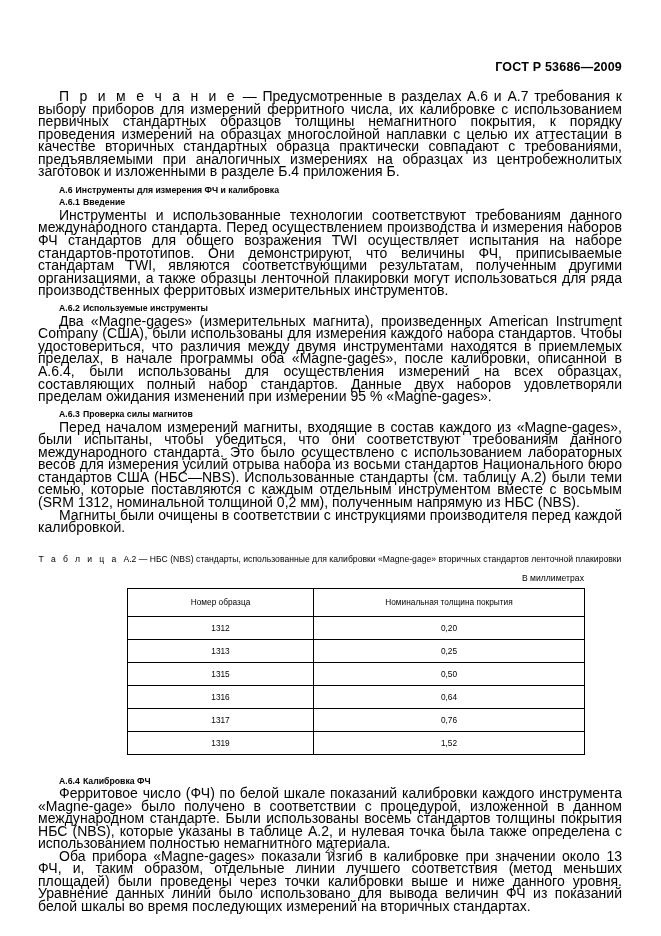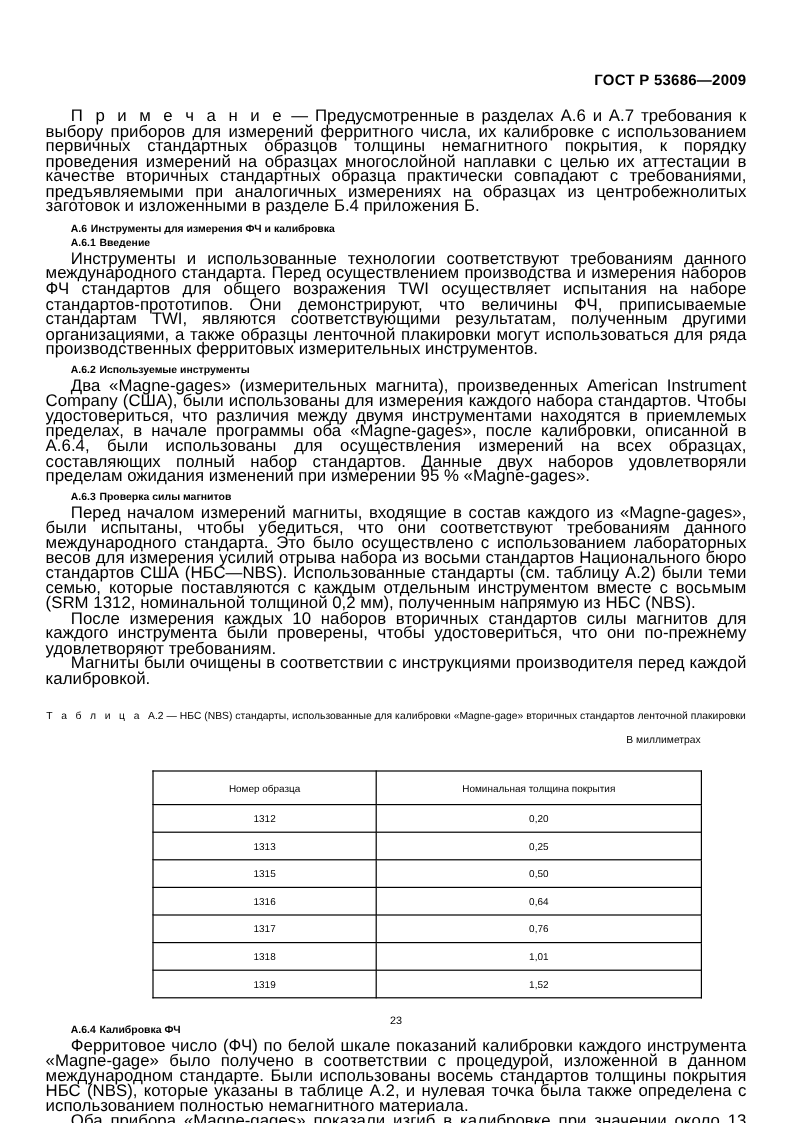--- a/index.html
+++ b/index.html
@@ -65,21 +65,21 @@
 
   .table-caption {
     margin-top: 19px;
     font-size: 8.6px;
     line-height: 12.4px;
     text-align: center;
     text-indent: 0;
   }
   .units-line {
     margin-top: 7px;
-    margin-bottom: 20px;
+    margin-bottom: 3px;
     font-size: 8.6px;
     text-align: right;
     padding-right: 38px;
     text-indent: 0;
   }
   table.data {
     border-collapse: collapse;
     width: 457px;
     margin-left: 89px;
     table-layout: fixed;
@@ -136,21 +136,20 @@
 
     <p>Инструменты и использованные технологии соответствуют требованиям данного международного стандарта. Перед осуществлением производства и измерения наборов ФЧ стандартов для общего возражения TWI осуществляет испытания на наборе стандартов-прототипов. Они демонстрируют, что величины ФЧ, приписываемые стандартам TWI, являются соответствующими результатам, полученным другими организациями, а также образцы ленточной плакировки могут использоваться для ряда производственных ферритовых измерительных инструментов.</p>
 
     <h3 class="gap-before"><span class="num">А.6.2</span><span>Используемые инструменты</span></h3>
 
     <p>Два «Magne-gages» (измерительных магнита), произведенных American Instrument Company (США), были использованы для измерения каждого набора стандартов. Чтобы удостовериться, что различия между двумя инструментами находятся в приемлемых пределах, в начале программы оба «Magne-gages», после калибровки, описанной в А.6.4, были использованы для осуществления измерений на всех образцах, составляющих полный набор стандартов. Данные двух наборов удовлетворяли пределам ожидания изменений при измерении 95 % «Magne-gages».</p>
 
     <h3 class="gap-before"><span class="num">А.6.3</span><span>Проверка силы магнитов</span></h3>
 
     <p>Перед началом измерений магниты, входящие в состав каждого из «Magne-gages», были испытаны, чтобы убедиться, что они соответствуют требованиям данного международного стандарта. Это было осуществлено с использованием лабораторных весов для измерения усилий отрыва набора из восьми стандартов Национального бюро стандартов США (НБС—NBS). Использованные стандарты (см. таблицу А.2) были теми семью, которые поставляются с каждым отдельным инструментом вместе с восьмым (SRM 1312, номинальной толщиной 0,2 мм), полученным напрямую из НБС (NBS).</p>
-    <p>После измерения каждых 10 наборов вторичных стандартов силы магнитов для каждого инструмента были проверены, чтобы удостовериться, что они по-прежнему удовлетворяют требованиям.</p>
     <p>Магниты были очищены в соответствии с инструкциями производителя перед каждой калибровкой.</p>
 
     <p class="table-caption"><span class="sp-label">Т а б л и ц а</span>&nbsp;&nbsp;<span>А.2</span><span> — </span><span>НБС (NBS) стандарты, использованные для калибровки «Magne-gage» вторичных стандартов ленточной плакировки</span></p>
 
     <p class="units-line">В миллиметрах</p>
 
     <table class="data">
       <colgroup>
           <col class="c1">
           <col class="c2">
@@ -176,24 +175,20 @@
         </tr>
         <tr>
           <td>1316</td>
           <td>0,64</td>
         </tr>
         <tr>
           <td>1317</td>
           <td>0,76</td>
         </tr>
         <tr>
-          <td>1318</td>
-          <td>1,01</td>
-        </tr>
-        <tr>
           <td>1319</td>
           <td>1,52</td>
         </tr>
       </tbody>
     </table>
 
     <h3 class="after-table"><span class="num">А.6.4</span><span>Калибровка ФЧ</span></h3>
 
     <p>Ферритовое число (ФЧ) по белой шкале показаний калибровки каждого инструмента «Magne-gage» было получено в соответствии с процедурой, изложенной в данном международном стандарте. Были использованы восемь стандартов толщины покрытия НБС (NBS), которые указаны в таблице А.2, и нулевая точка была также определена с использованием полностью немагнитного материала.</p>
     <p>Оба прибора «Magne-gages» показали изгиб в калибровке при значении около 13 ФЧ, и, таким образом, отдельные линии лучшего соответствия (метод меньших площадей) были проведены через точки калибровки выше и ниже данного уровня. Уравнение данных линий было использовано для вывода величин ФЧ из показаний белой шкалы во время последующих измерений на вторичных стандартах.</p>

